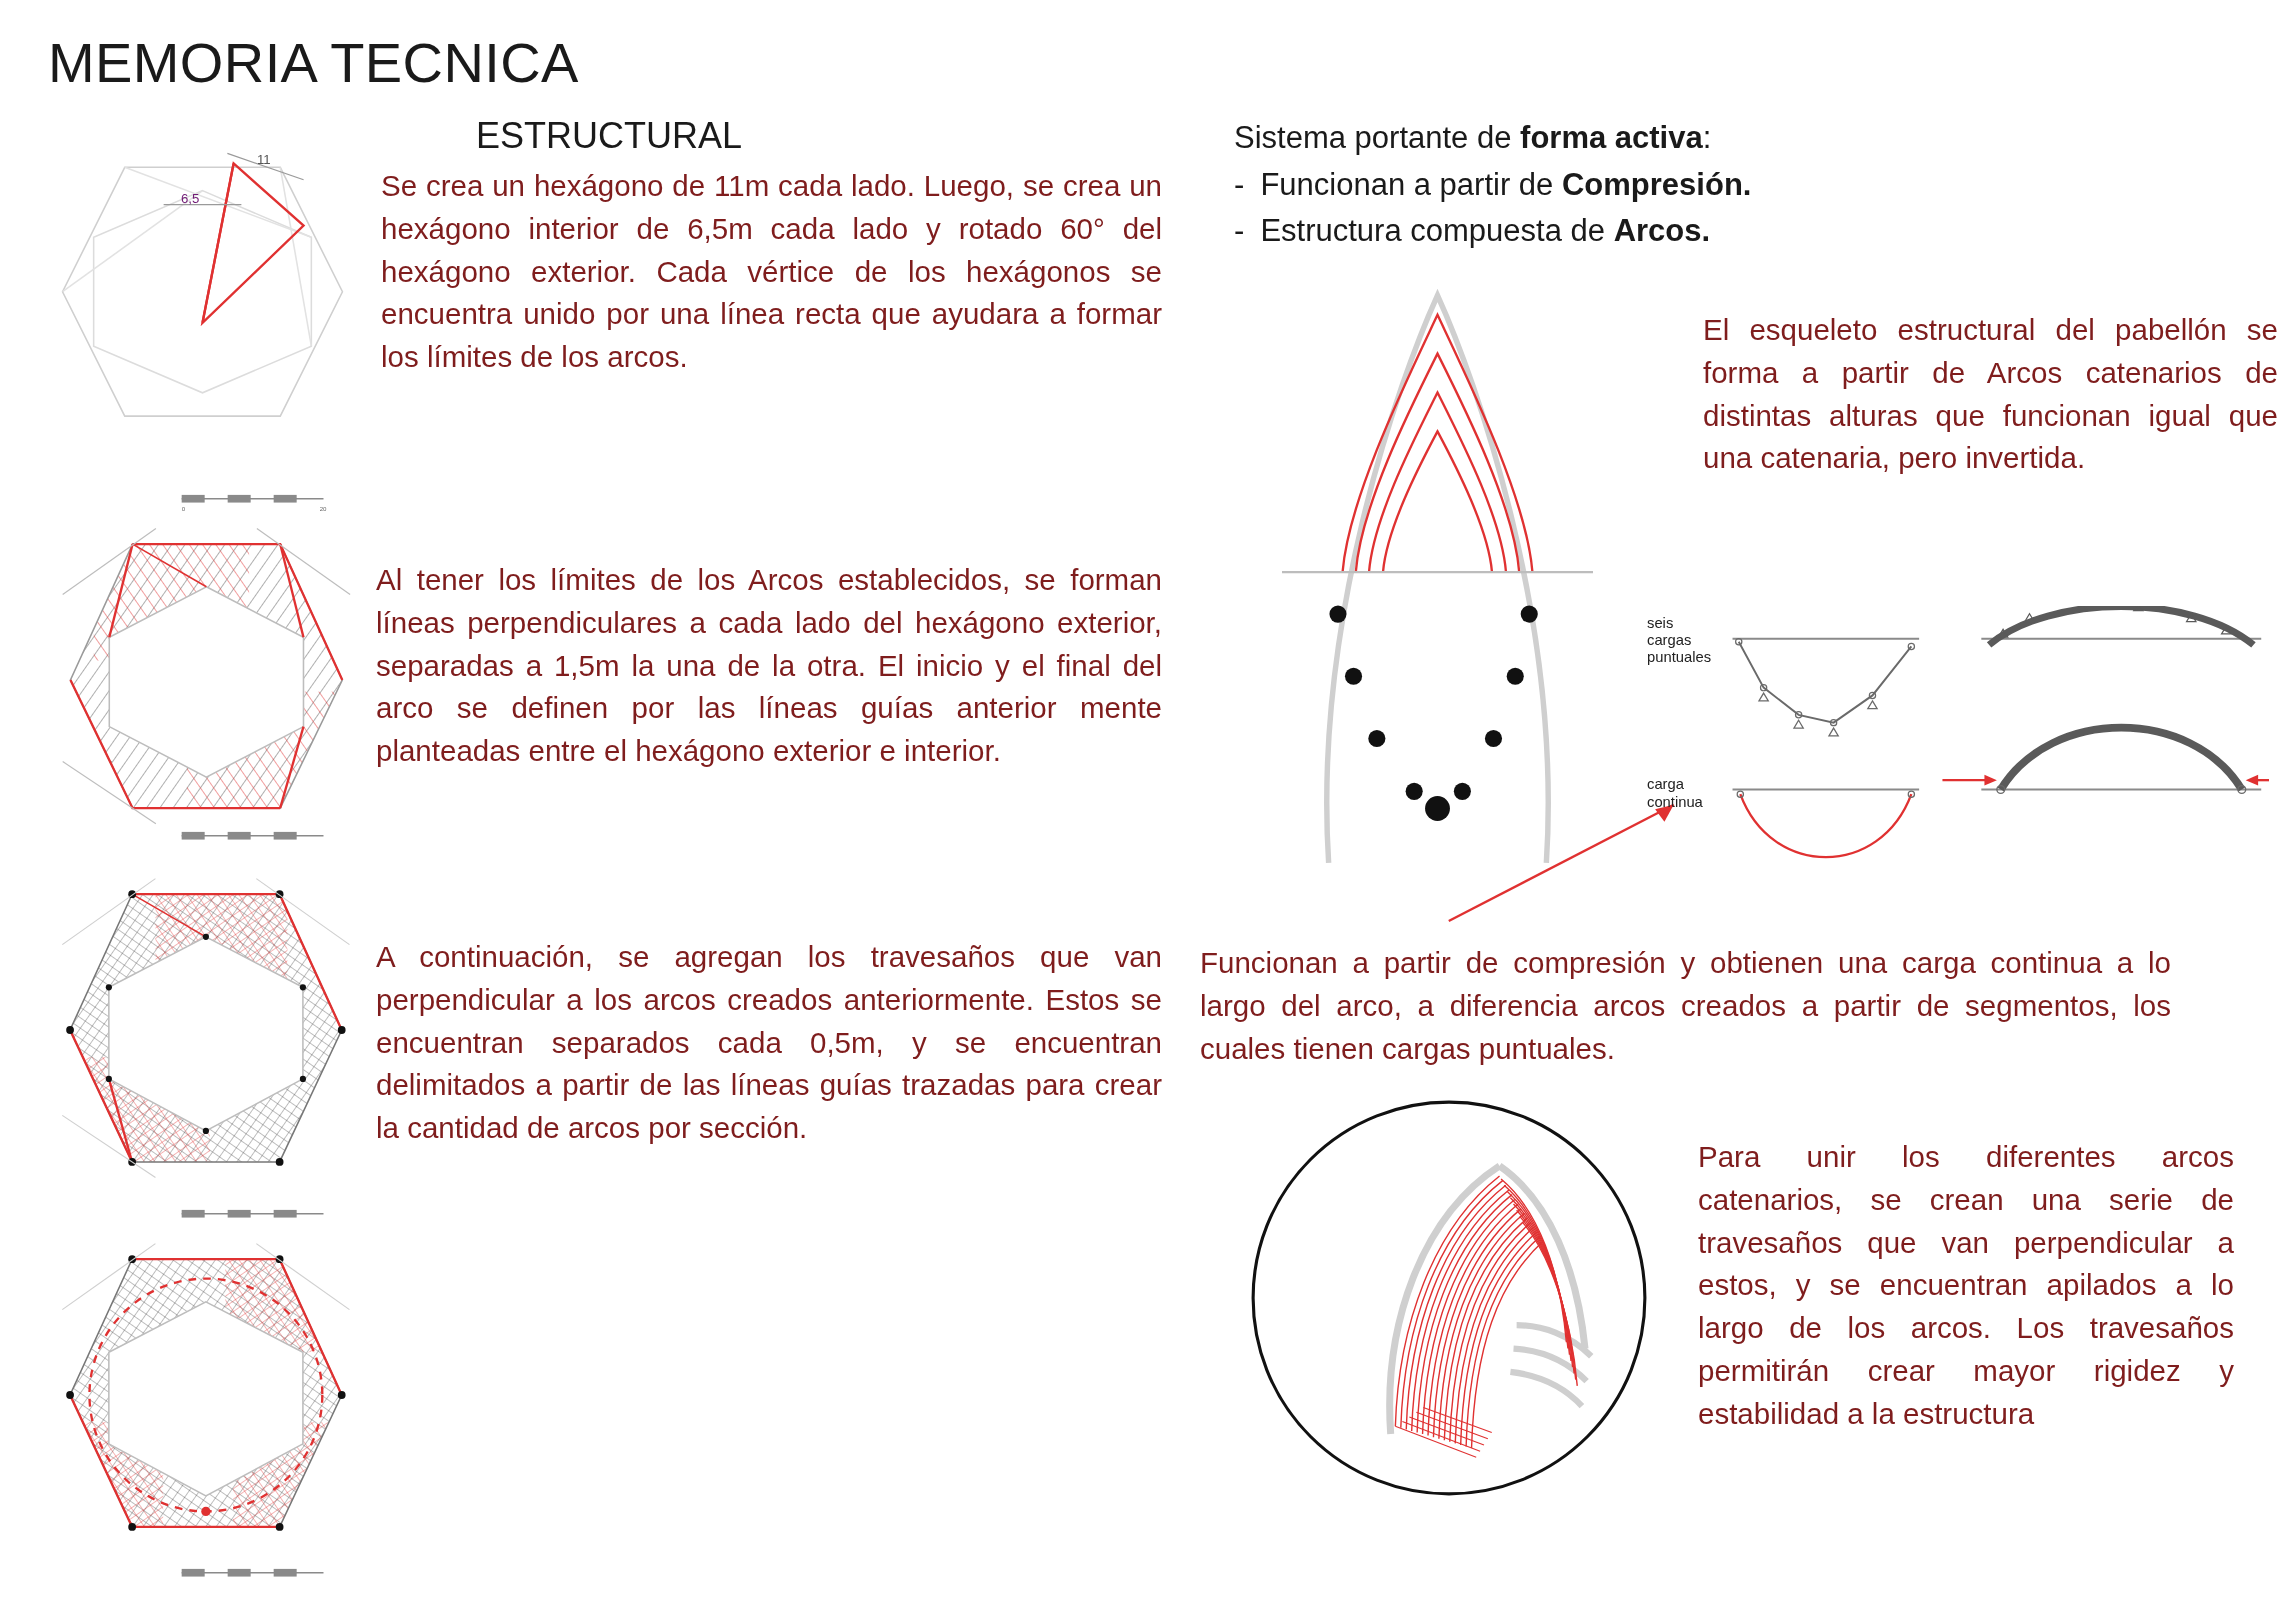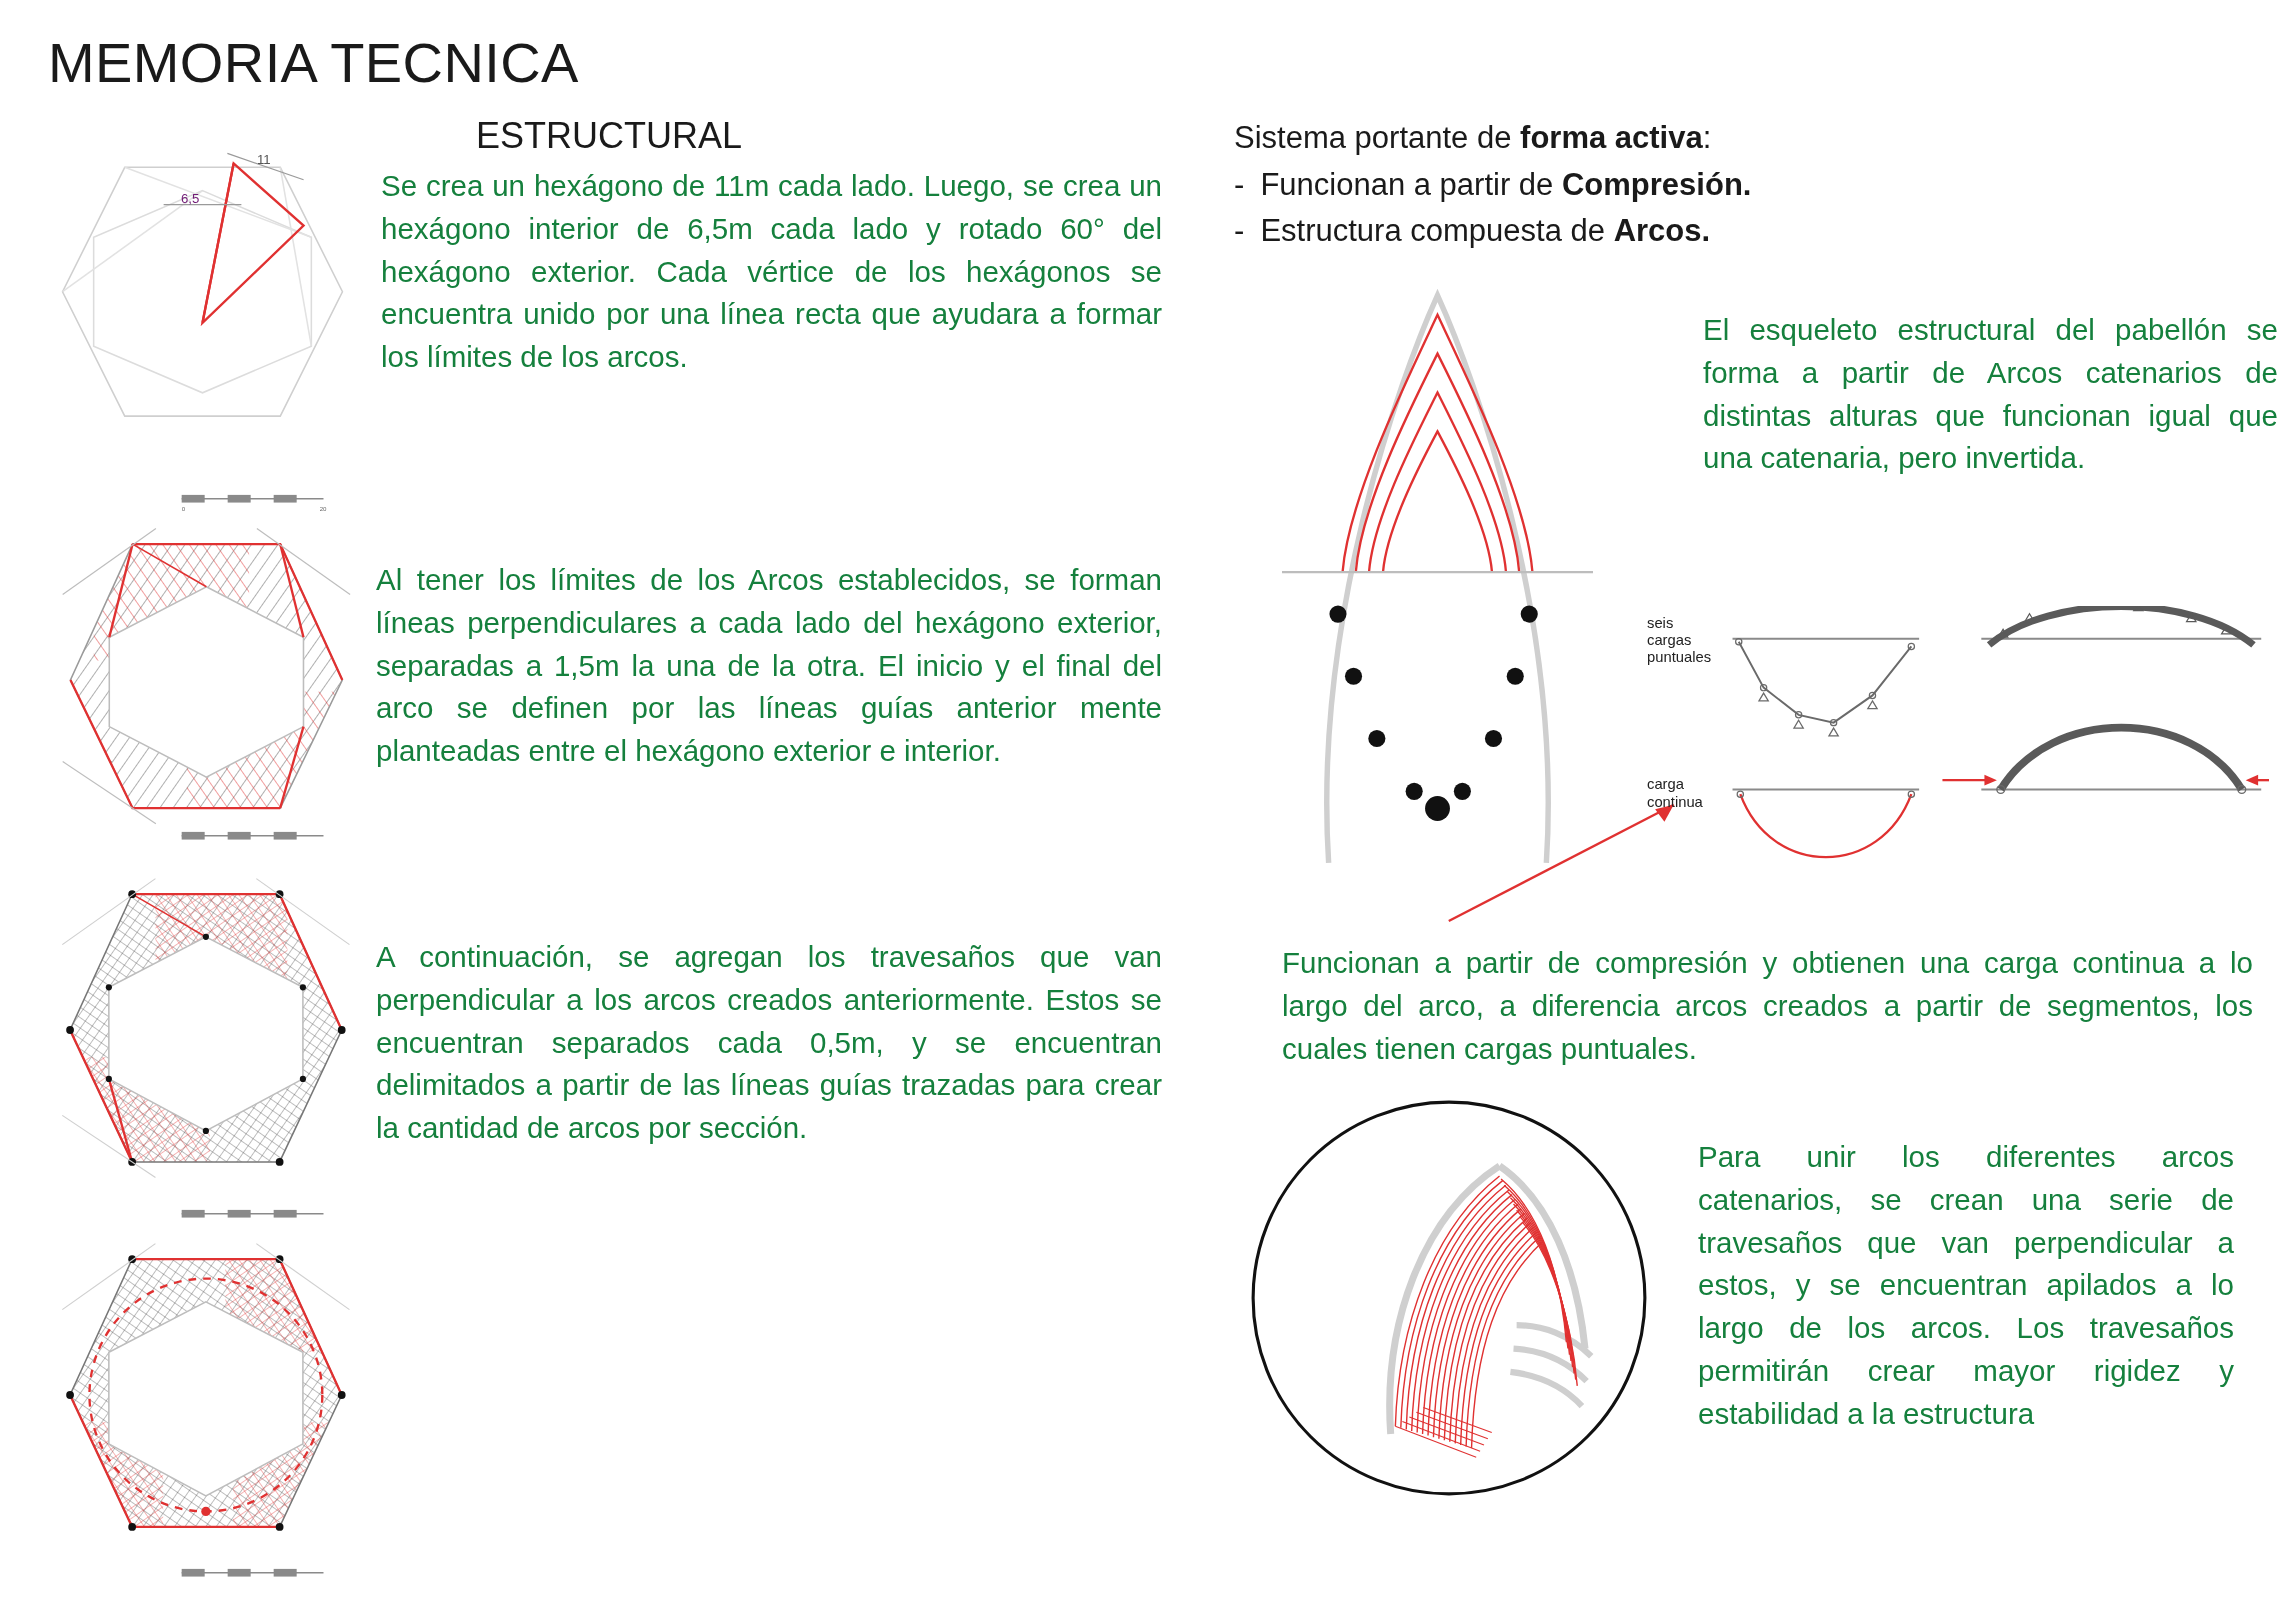--- a/index.html
+++ b/index.html
@@ -43,21 +43,21 @@
     white-space: nowrap;
   }
 
   
   .para {
     position: absolute;
     font-size: 29.5px;
     line-height: 1.45;
     text-align: justify;
     text-justify: inter-word;
-    color: #15803d;
+    color: #7f1d1d;
   }
 
   
   .rc-head {
     position: absolute;
     left: 1234px;
     top: 115px;
     font-size: 31px;
     line-height: 1.5;
     color: #1a1a1a;
@@ -409,18 +409,18 @@
         <path d="M205,424 L305,462"></path>
         <path d="M214,418 L310,454"></path>
         <path d="M223,412 L315,446"></path>
         <path d="M232,406 L320,438"></path>
       </g>
     </svg>
   </div>
 
   <div class="para" style="left:1655px; top:309px; width:575px;margin-left:48px;">El esqueleto estructural del pabellón se forma a partir de Arcos catenarios de distintas alturas que funcionan igual que una catenaria, pero invertida.</div>
 
-  <div class="para" style="left:1282px; top:942px; width:971px;">Funcionan a partir de compresión y obtienen una carga continua a lo largo del arco, a diferencia arcos creados a partir de segmentos, los cuales tienen cargas puntuales.</div>
+  <div class="para" style="left:1200px; top:942px; width:971px;">Funcionan a partir de compresión y obtienen una carga continua a lo largo del arco, a diferencia arcos creados a partir de segmentos, los cuales tienen cargas puntuales.</div>
 
   <div class="para" style="left:1698px; top:1136px; width:536px;">Para unir los diferentes arcos catenarios, se crean una serie de travesaños que van perpendicular a estos, y se encuentran apilados a lo largo de los arcos. Los travesaños permitirán crear mayor rigidez y estabilidad a la estructura</div>
 
 </div>
 
 
 </body></html>

